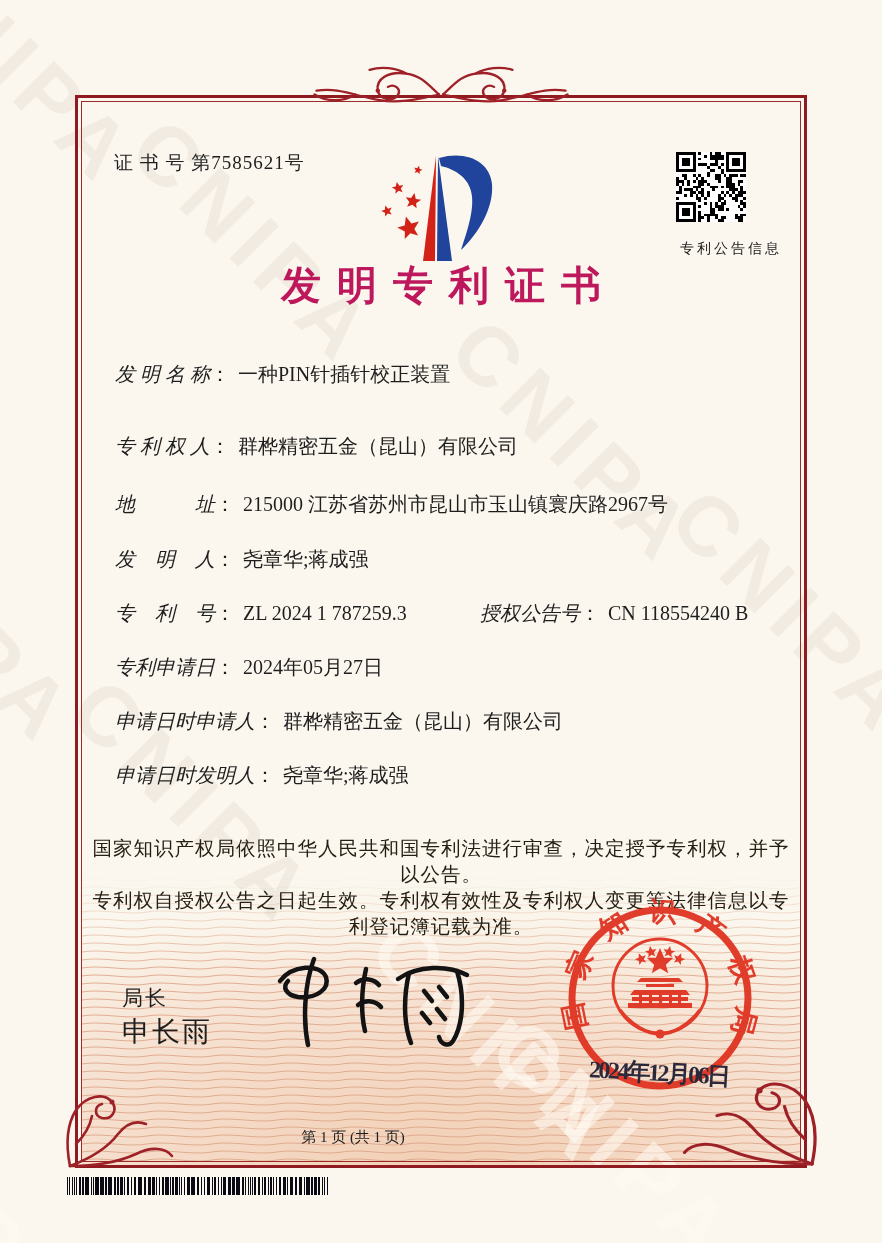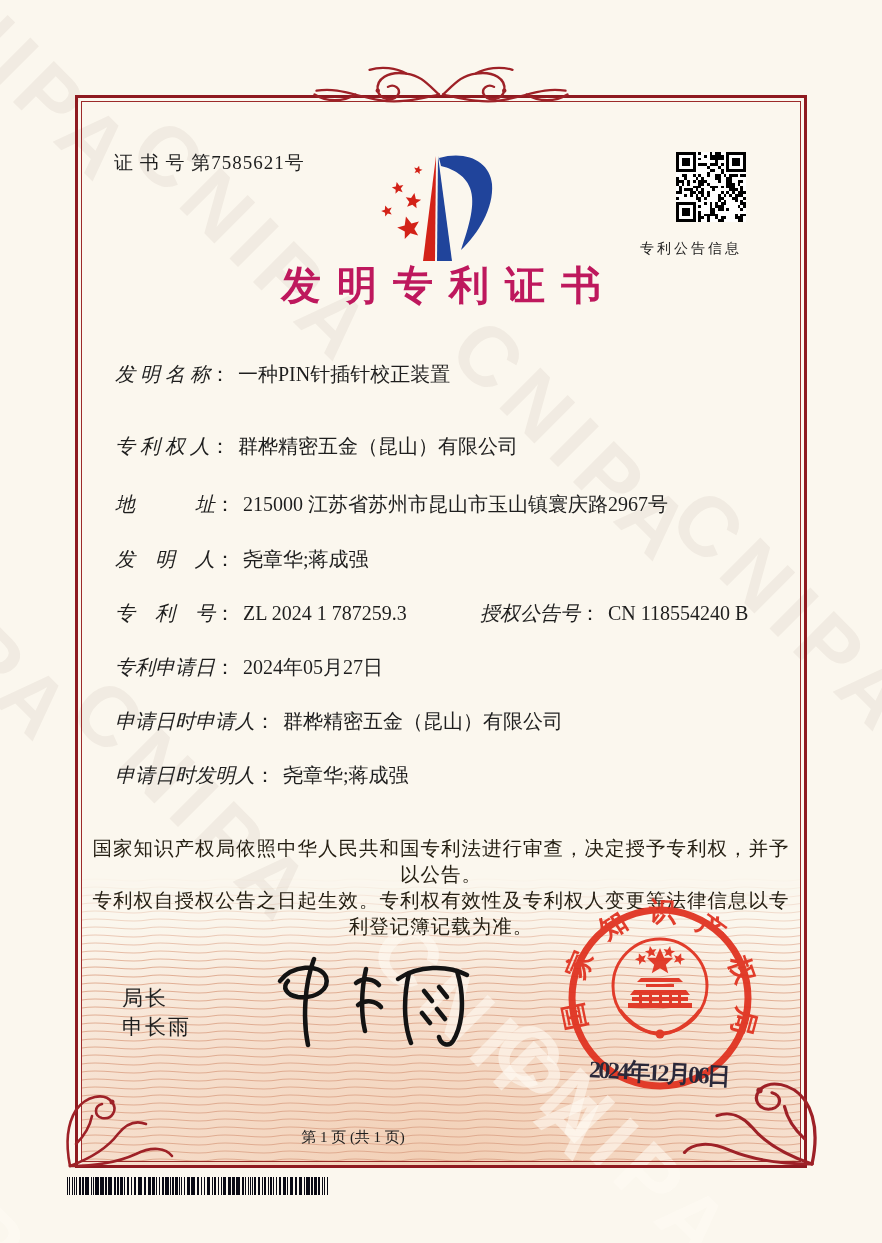--- a/index.html
+++ b/index.html
@@ -18,41 +18,41 @@
   
   .frame-outer{position:absolute;left:75px;top:95px;width:732px;height:1073px;
                border:3px solid #8f1a20;box-sizing:border-box;z-index:2;}
   .frame-inner{position:absolute;left:81px;top:101px;width:720px;height:1061px;
                border:1px solid #9c2a2a;box-sizing:border-box;z-index:2;}
   .ornaments{position:absolute;left:0;top:0;z-index:3;pointer-events:none;}
   
   .cert-no{position:absolute;left:114px;top:150px;font-size:19px;letter-spacing:1px;z-index:4;}
   .logo{position:absolute;left:372px;top:150px;z-index:4;}
   .qr{position:absolute;left:676px;top:152px;z-index:4;}
-  .qr-caption{position:absolute;left:640px;top:240px;width:142px;text-align:left;
+  .qr-caption{position:absolute;left:640px;top:240px;width:142px;text-align:right;
               font-size:14px;letter-spacing:3px;z-index:4;}
   .title{position:absolute;left:0;top:258px;width:882px;text-align:center;font-size:40px;
          font-weight:bold;letter-spacing:16px;text-indent:16px;color:#be185d;z-index:4;}
   
   .fields{position:absolute;left:115px;top:362px;width:600px;z-index:4;font-size:20px;}
   .frow{margin-bottom:30px;line-height:24px;}
   .frow.r1{margin-bottom:48px;}
   .frow.r2{margin-bottom:34px;}
   .frow.r3{margin-bottom:31px;}
   .frow.cols{display:flex;}
   .cols .col1{width:365px;flex:none;}
   .cols .col2{flex:none;}
   .flabel{white-space:pre;font-style:italic;}
   .colon{margin-right:8px;}
   
   .legal{position:absolute;left:91px;top:836px;width:700px;text-align:center;
          font-size:19.5px;line-height:26px;letter-spacing:1px;z-index:4;color:#262014;}
   
   .director-label{position:absolute;left:122px;top:984px;font-size:21px;letter-spacing:2px;z-index:4;}
-  .director-name{position:absolute;left:122px;top:1013px;font-size:21px;letter-spacing:2px;z-index:4;}
+  .director-name{position:absolute;left:122px;top:1013px;font-size:28px;letter-spacing:2px;z-index:4;}
   .signature{position:absolute;left:262px;top:945px;z-index:4;}
   
   .seal{position:absolute;left:560px;top:898px;z-index:5;opacity:0.93;}
   .seal-org-text{font-family:"Liberation Serif",serif;font-weight:bold;font-size:27px;fill:#e0301e;}
   .seal-date-text{font-family:"Liberation Serif",serif;font-weight:bold;font-size:24px;fill:#1c1c30;}
   
   .footer{position:absolute;left:0;top:1128px;width:706px;text-align:center;font-size:15px;z-index:4;}
   .barcode{position:absolute;left:67px;top:1177px;z-index:4;}
 </style>
 </head>

